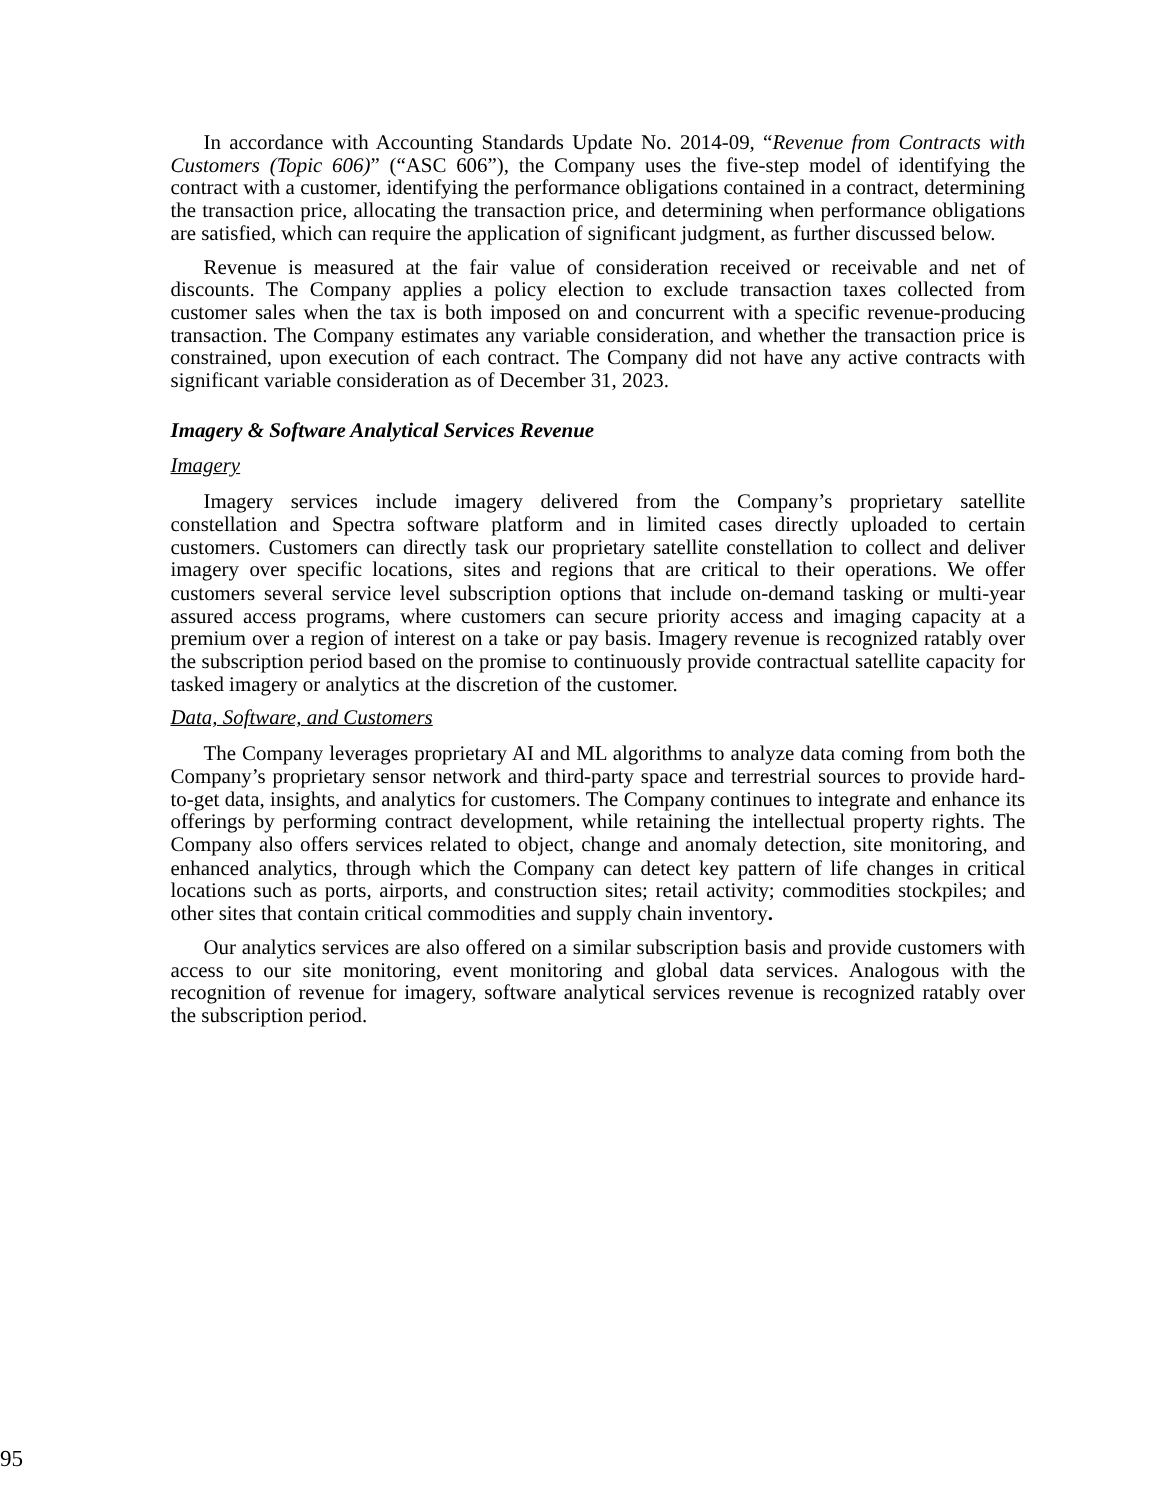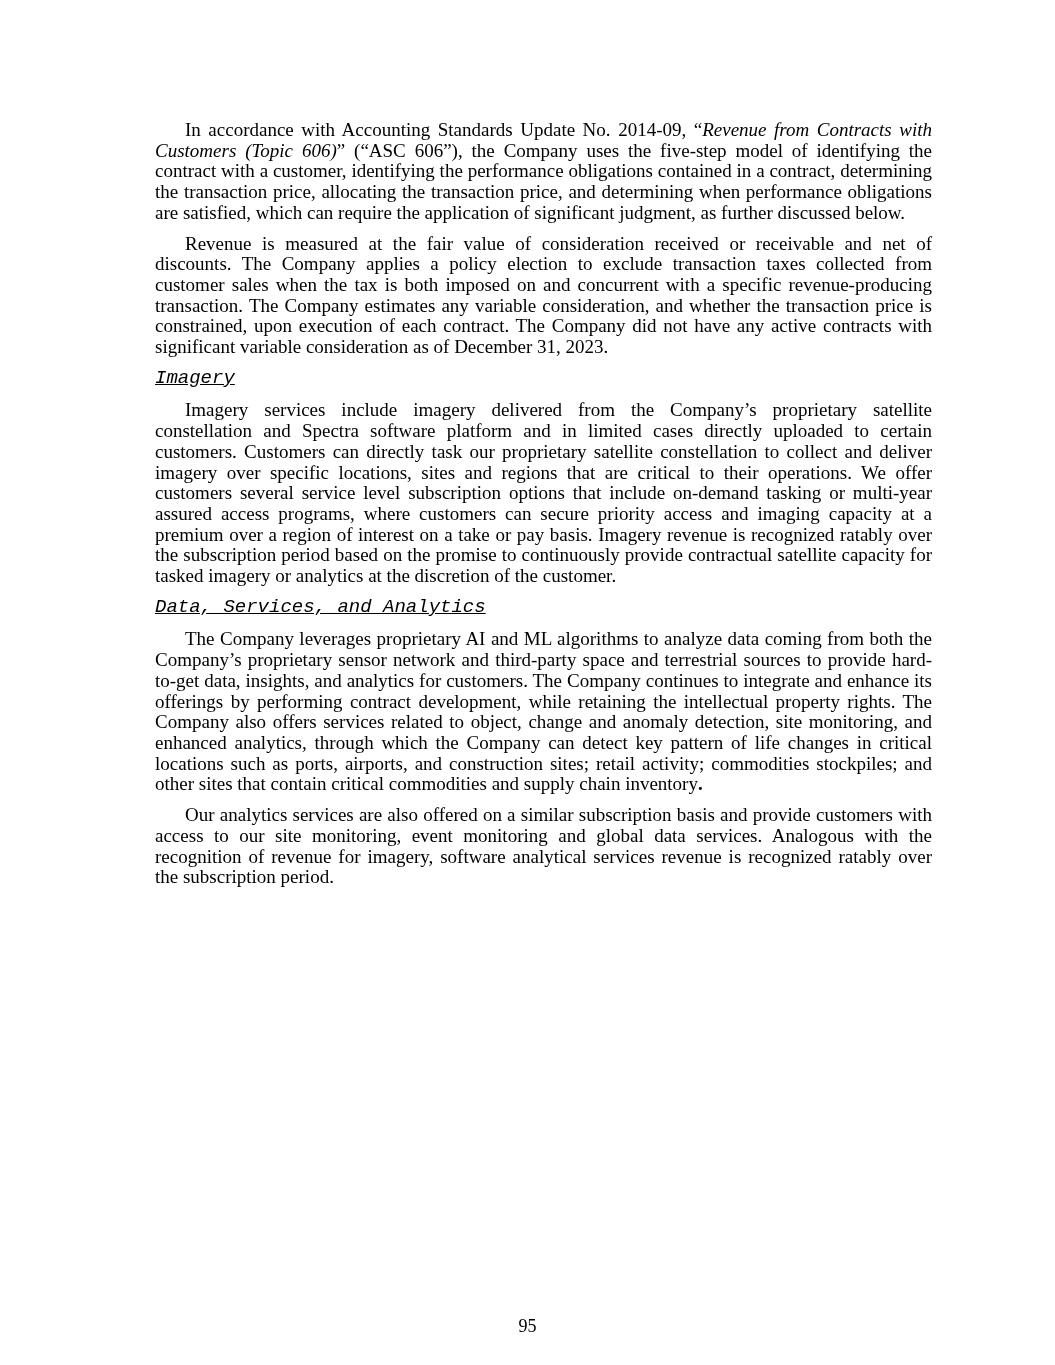--- a/index.html
+++ b/index.html
@@ -30,53 +30,52 @@
     font-weight: bold;
     font-style: italic;
     text-align: left;
     margin: 24px 0 12px 0;
   }
   .subheading-italic {
     font-style: italic;
     text-decoration: underline;
     text-align: left;
     margin: 0 0 12px 0;
-    font-family: Liberation Mono, monospace;
   }
   .subheading-italic.spaced {
     margin-top: 7px;
   }
   .italic { font-style: italic; }
   .bold { font-weight: bold; }
   .page-number {
     position: absolute;
     left: 0;
     top: 1316px;
     width: 100%;
-    text-align: center;
-    font-size: 18px;
+    font-size: 21px;
     line-height: 20.7px;
   }
 </style>
 </head>
 <body>
 
 <div class="page">
   <div class="text-block">
 
     <p class="body-para"><span>In accordance with Accounting Standards Update No. 2014-09, “</span><span class="italic">Revenue from Contracts with Customers (Topic 606)</span><span>” (“ASC 606”), the Company uses the five-step model of identifying the contract with a customer, identifying the performance obligations contained in a contract, determining the transaction price, allocating the transaction price, and determining when performance obligations are satisfied, which can require the application of significant judgment, as further discussed below.</span></p>
 
     <p class="body-para">Revenue is measured at the fair value of consideration received or receivable and net of discounts. The Company applies a policy election to exclude transaction taxes collected from customer sales when the tax is both imposed on and concurrent with a specific revenue-producing transaction. The Company estimates any variable consideration, and whether the transaction price is constrained, upon execution of each contract. The Company did not have any active contracts with significant variable consideration as of December 31, 2023.</p>
 
+    <p class="heading-bold-italic">Imagery &amp; Software Analytical Services Revenue</p>
 
     <p class="subheading-italic">Imagery</p>
 
     <p class="body-para">Imagery services include imagery delivered from the Company’s proprietary satellite constellation and Spectra software platform and in limited cases directly uploaded to certain customers. Customers can directly task our proprietary satellite constellation to collect and deliver imagery over specific locations, sites and regions that are critical to their operations. We offer customers several service level subscription options that include on-demand tasking or multi-year assured access programs, where customers can secure priority access and imaging capacity at a premium over a region of interest on a take or pay basis. Imagery revenue is recognized ratably over the subscription period based on the promise to continuously provide contractual satellite capacity for tasked imagery or analytics at the discretion of the customer.</p>
 
-    <p class="subheading-italic spaced">Data, Services, and Analytics</p>
+    <p class="subheading-italic spaced">Data, Software, and Customers</p>
 
     <p class="body-para"><span>The Company leverages proprietary AI and ML algorithms to analyze data coming from both the Company’s proprietary sensor network and third-party space and terrestrial sources to provide hard-to-get data, insights, and analytics for customers. The Company continues to integrate and enhance its offerings by performing contract development, while retaining the intellectual property rights. The Company also offers services related to object, change and anomaly detection, site monitoring, and enhanced analytics, through which the Company can detect key pattern of life changes in critical locations such as ports, airports, and construction sites; retail activity; commodities stockpiles; and other sites that contain critical commodities and supply chain inventory</span><span class="bold">.</span></p>
 
     <p class="body-para">Our analytics services are also offered on a similar subscription basis and provide customers with access to our site monitoring, event monitoring and global data services. Analogous with the recognition of revenue for imagery, software analytical services revenue is recognized ratably over the subscription period.</p>
 
   </div>
 
   <div class="page-number">95</div>
 </div>
 

